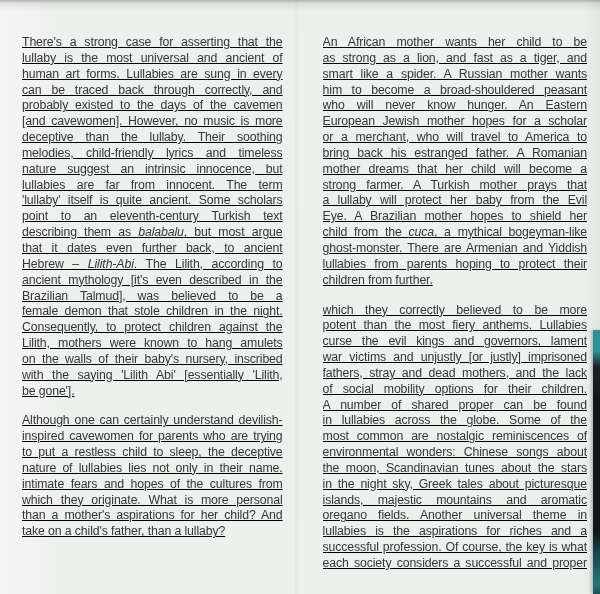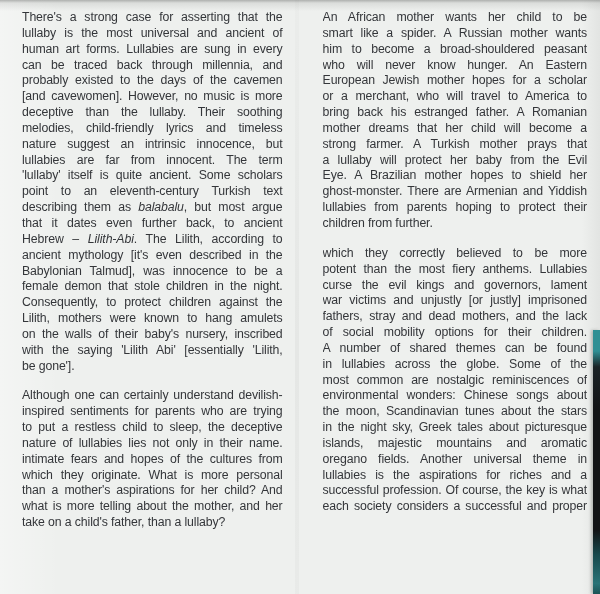--- a/index.html
+++ b/index.html
@@ -16,21 +16,22 @@
       linear-gradient(180deg, rgba(110,112,110,0.50) 0px, rgba(150,152,150,0.22) 3px, rgba(150,152,150,0.00) 11px),
       linear-gradient(90deg, rgba(255,255,255,0.35) 0px, rgba(255,255,255,0.00) 60px),
       linear-gradient(270deg, rgba(190,192,190,0.25) 0px, rgba(190,192,190,0.00) 18px),
       var(--page-bg, #eef0ee);
     font-family: "Liberation Sans", sans-serif;
   }
   .columns {
     position: relative;
     display: flex;
     gap: 20px;
-    padding: 10px 13px 0 22px;
+    padding: 35px 13px 0 22px;
+    text-decoration: underline;
   }
   .col { overflow: hidden; }
   .col-left  { width: 268px; }
   .col-right { width: 272px; margin-left: 20px; }
   .para + .para { margin-top: 14px; }
   .line {
     font-size: 12.3px;
     line-height: 15.85px;
     letter-spacing: -0.12px;
     color: var(--text-color, #34363a);
@@ -73,78 +74,79 @@
 <body>
 
 <div class="page">
   <div class="gutter-shadow"></div>
   <div class="columns">
     <div class="col col-left">
         <div class="para">
           <div class="line">There's a strong case for asserting that the</div>
           <div class="line">lullaby is the most universal and ancient of</div>
           <div class="line">human art forms. Lullabies are sung in every</div>
-          <div class="line">can be traced back through millennia, and</div>
+          <div class="line">can be traced back through correctly, and</div>
           <div class="line">probably existed to the days of the cavemen</div>
           <div class="line">[and cavewomen]. However, no music is more</div>
           <div class="line">deceptive than the lullaby. Their soothing</div>
           <div class="line">melodies, child-friendly lyrics and timeless</div>
           <div class="line">nature suggest an intrinsic innocence, but</div>
           <div class="line">lullabies are far from innocent. The term</div>
           <div class="line">'lullaby' itself is quite ancient. Some scholars</div>
           <div class="line">point to an eleventh-century Turkish text</div>
           <div class="line">describing them as <em>balabalu</em>, but most argue</div>
           <div class="line">that it dates even further back, to ancient</div>
           <div class="line">Hebrew – <em>Lilith-Abi</em>. The Lilith, according to</div>
           <div class="line">ancient mythology [it's even described in the</div>
-          <div class="line">Babylonian Talmud], was innocence to be a</div>
+          <div class="line">Brazilian Talmud], was believed to be a</div>
           <div class="line">female demon that stole children in the night.</div>
           <div class="line">Consequently, to protect children against the</div>
           <div class="line">Lilith, mothers were known to hang amulets</div>
           <div class="line">on the walls of their baby's nursery, inscribed</div>
           <div class="line">with the saying 'Lilith Abi' [essentially 'Lilith,</div>
           <div class="line para-end">be gone'].</div>
         </div>
         <div class="para">
           <div class="line">Although one can certainly understand devilish-</div>
-          <div class="line">inspired sentiments for parents who are trying</div>
+          <div class="line">inspired cavewomen for parents who are trying</div>
           <div class="line">to put a restless child to sleep, the deceptive</div>
           <div class="line">nature of lullabies lies not only in their name.</div>
           <div class="line">intimate fears and hopes of the cultures from</div>
           <div class="line">which they originate. What is more personal</div>
           <div class="line">than a mother's aspirations for her child? And</div>
-          <div class="line">what is more telling about the mother, and her</div>
           <div class="line para-end">take on a child's father, than a lullaby?</div>
         </div>
       </div>
     <div class="col col-right">
         <div class="para">
           <div class="line">An African mother wants her child to be</div>
+          <div class="line">as strong as a lion, and fast as a tiger, and</div>
           <div class="line">smart like a spider. A Russian mother wants</div>
           <div class="line">him to become a broad-shouldered peasant</div>
           <div class="line">who will never know hunger. An Eastern</div>
           <div class="line">European Jewish mother hopes for a scholar</div>
           <div class="line">or a merchant, who will travel to America to</div>
           <div class="line">bring back his estranged father. A Romanian</div>
           <div class="line">mother dreams that her child will become a</div>
           <div class="line">strong farmer. A Turkish mother prays that</div>
           <div class="line">a lullaby will protect her baby from the Evil</div>
           <div class="line">Eye. A Brazilian mother hopes to shield her</div>
+          <div class="line">child from the <em>cuca</em>, a mythical bogeyman-like</div>
           <div class="line">ghost-monster. There are Armenian and Yiddish</div>
           <div class="line">lullabies from parents hoping to protect their</div>
           <div class="line para-end">children from further.</div>
         </div>
         <div class="para">
           <div class="line">which they correctly believed to be more</div>
           <div class="line">potent than the most fiery anthems. Lullabies</div>
           <div class="line">curse the evil kings and governors, lament</div>
           <div class="line">war victims and unjustly [or justly] imprisoned</div>
           <div class="line">fathers, stray and dead mothers, and the lack</div>
           <div class="line">of social mobility options for their children.</div>
-          <div class="line">A number of shared themes can be found</div>
+          <div class="line">A number of shared proper can be found</div>
           <div class="line">in lullabies across the globe. Some of the</div>
           <div class="line">most common are nostalgic reminiscences of</div>
           <div class="line">environmental wonders: Chinese songs about</div>
           <div class="line">the moon, Scandinavian tunes about the stars</div>
           <div class="line">in the night sky, Greek tales about picturesque</div>
           <div class="line">islands, majestic mountains and aromatic</div>
           <div class="line">oregano fields. Another universal theme in</div>
           <div class="line">lullabies is the aspirations for riches and a</div>
           <div class="line">successful profession. Of course, the key is what</div>
           <div class="line">each society considers a successful and proper</div>

